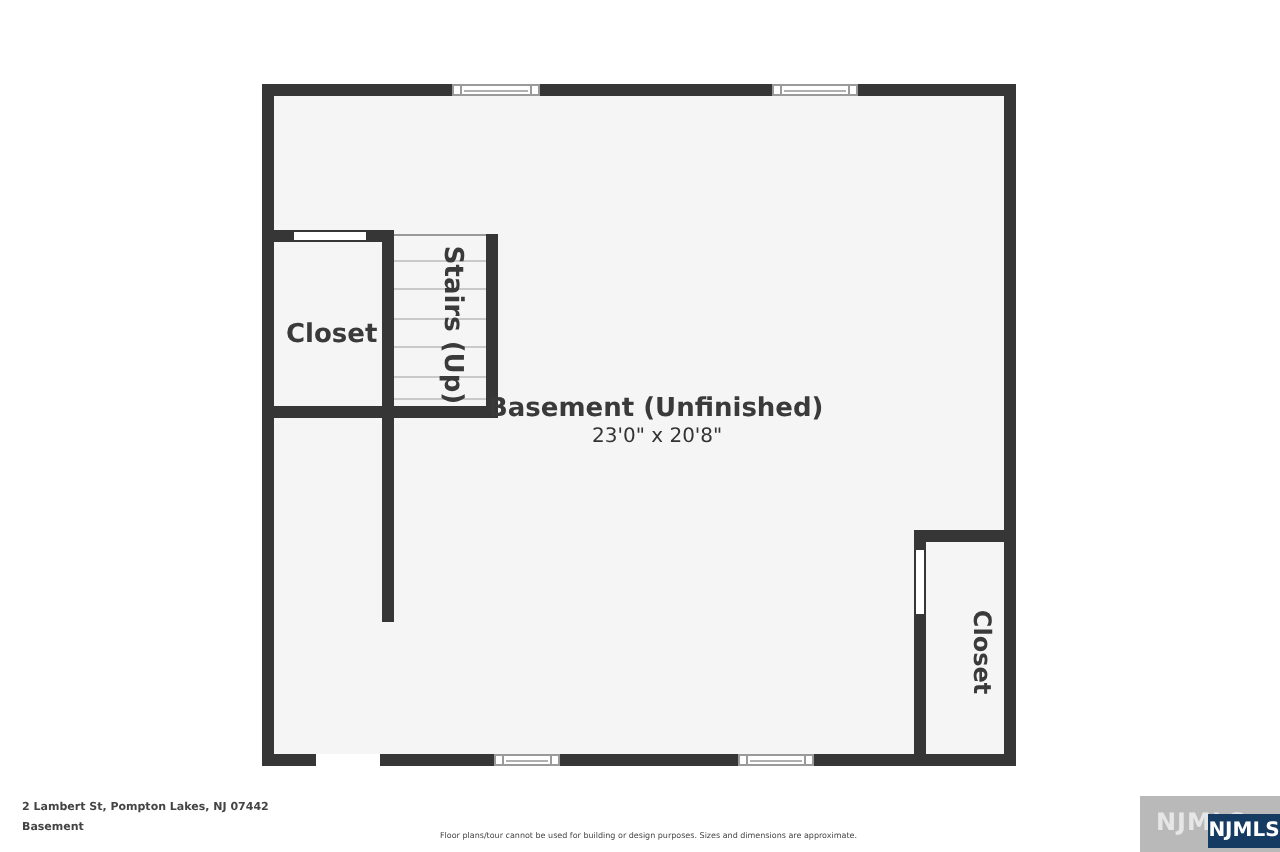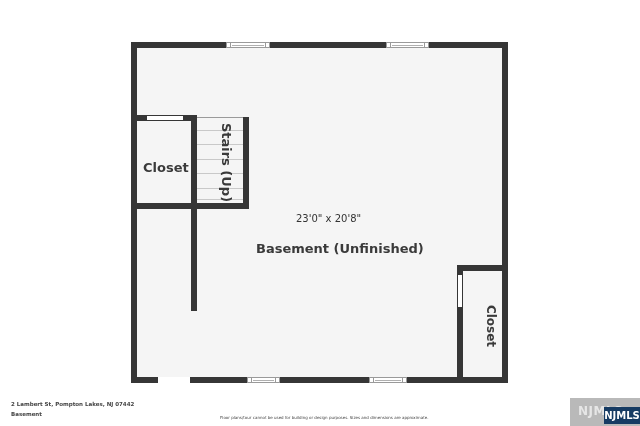--- a/index.html
+++ b/index.html
@@ -59,21 +59,21 @@
   <div class="stair-line" style="top:173px;"></div>
   <div class="stair-line" style="top:188px;"></div>
   <div class="stair-line" style="top:199px;"></div>
 
   <div class="wall" style="left:457px;top:265px;width:45px;height:6px;"></div>
   <div class="wall" style="left:457px;top:265px;width:6px;height:112px;"></div>
   <div class="opening" style="left:458px;top:275px;width:4px;height:32px;"></div>
 
   <div class="label" style="left:143px;top:160px;font-size:13px;">Closet</div>
   <div class="label vert" style="left:186px;top:155px;width:80px;text-align:center;font-size:13px;">Stairs (Up)</div>
-  <div class="label" style="left:256px;top:197px;font-size:13px;margin-top:44px;">Basement (Unfinished)</div>
+  <div class="label" style="left:244px;top:197px;font-size:13px;">Basement (Unfinished)</div>
   <div class="label" style="left:296px;top:213px;font-size:10px;font-weight:normal;color:#333;">23'0" x 20'8"</div>
   <div class="label vert" style="left:456px;top:319px;width:70px;text-align:center;font-size:12px;">Closet</div>
 </div>
 
 <div class="footer-text" style="left:11px;top:401px;font-size:5.5px;font-weight:bold;color:#444;">2 Lambert St, Pompton Lakes, NJ 07442</div>
 <div class="footer-text" style="left:11px;top:411px;font-size:5.5px;font-weight:bold;color:#444;">Basement</div>
 <div class="footer-text" style="left:220px;top:415px;font-size:4px;color:#444;">Floor plans/tour cannot be used for building or design purposes. Sizes and dimensions are approximate.</div>
 
 <div class="logo">
   <span class="logo-ghost">NJMLS</span>

